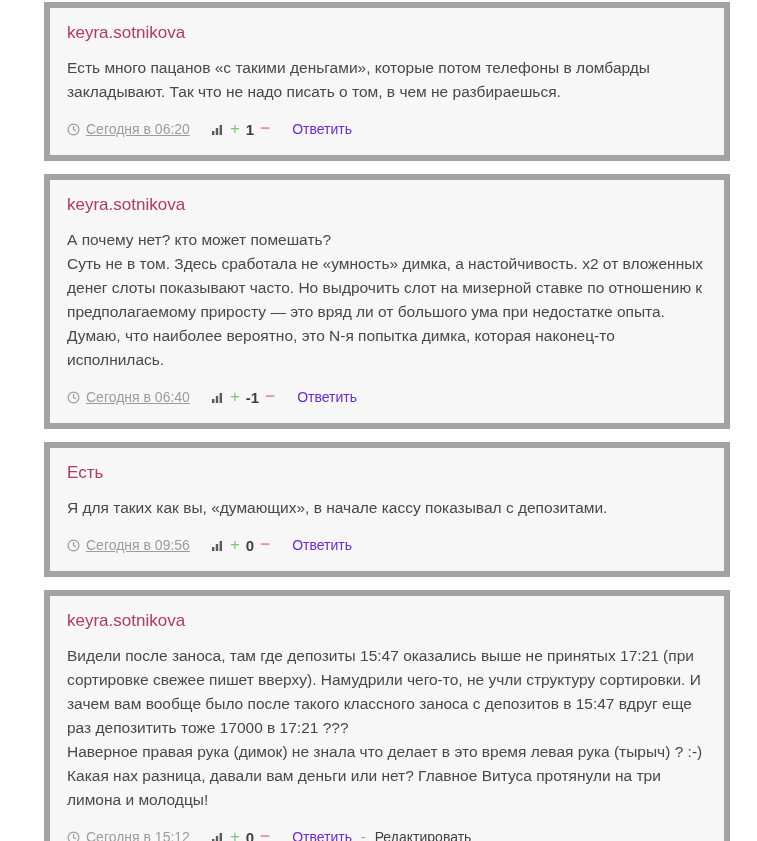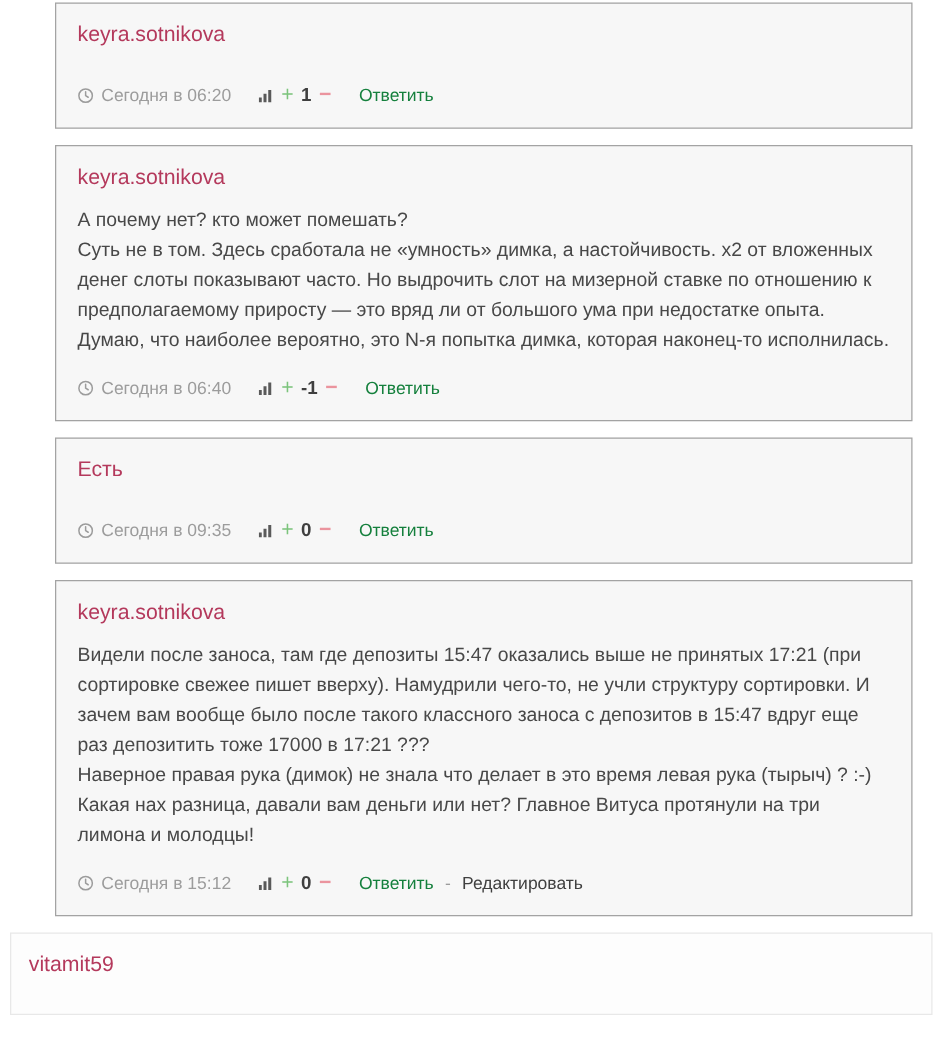--- a/index.html
+++ b/index.html
@@ -4,21 +4,21 @@
 <style>
   * { box-sizing: border-box; margin: 0; padding: 0; }
   html, body { width: 757px; background: #ffffff; font-family: "Liberation Sans", sans-serif; }
   body { height: 841px; overflow: hidden; }
 
   .thread { padding-top: 1px; }
   .replies { margin: 1px 27px 0 44px; }
 
   .comment {
     background: #f7f7f7;
-    border: 1px solid #a3a3a3;
+    border: 6px solid #a3a3a3;
     padding: 15px 17px 16px 17px;
     margin-bottom: 13px;
   }
   .comment.parent {
     background: #fdfdfd;
     border: 1px solid #e8e8e8;
     margin: 0 11px 8px 8px;
     padding: 15px 14px 16px 14px;
   }
 
@@ -37,39 +37,40 @@
     white-space: pre-line;
   }
   .comment-footer {
     margin-top: 15px;
     display: flex;
     align-items: center;
     font-size: 14px;
     color: #9c9c9c;
   }
   .clock { display: inline-flex; margin-right: 6px; flex: none; }
-  .date { color: #9c9c9c; }
+  .date { color: #9c9c9c; text-decoration: underline; }
   .votes { display: flex; align-items: center; margin-left: 22px; }
   .bars { display: inline-flex; margin-right: 5px; }
   .vote-plus { color: #7cc47c; font-size: 17px; cursor: pointer; padding: 0 2px; }
   .vote-num { color: #3f3f3f; font-weight: bold; font-size: 15px; padding: 0 4px; }
   .vote-minus { color: #eb949e; font-size: 17px; font-weight: bold; cursor: pointer; padding: 0 2px; }
-  .reply-link { color: #15803d; margin-left: 20px; text-decoration: none; cursor: pointer; }
+  .reply-link { color: #6d28d9; margin-left: 20px; text-decoration: none; cursor: pointer; }
   .edit-sep { margin-left: 9px; color: #9c9c9c; }
   .edit-link { margin-left: 9px; color: #404040; text-decoration: none; cursor: pointer; }
 </style>
 </head>
 <body>
 
 <div class="thread">
 
   <div class="replies">
 
     <div class="comment">
       <a class="username">keyra.sotnikova</a>
+      <div class="comment-text">Есть много пацанов «с такими деньгами», которые потом телефоны в ломбарды закладывают. Так что не надо писать о том, в чем не разбираешься.</div>
       <div class="comment-footer">
         <span class="clock">
           <svg width="13" height="13" viewBox="0 0 14 14">
               <circle cx="7" cy="7" r="5.8" fill="none" stroke="#9c9c9c" stroke-width="1.3"></circle>
               <path d="M7 3.6V7l2.2 1.4" fill="none" stroke="#9c9c9c" stroke-width="1.3" stroke-linecap="round"></path>
             </svg>
         </span>
         <span class="date">Сегодня в 06:20</span>
         <span class="votes">
           <span class="bars">
@@ -111,28 +112,29 @@
           <span class="vote-plus">+</span>
           <span class="vote-num">-1</span>
           <span class="vote-minus">−</span>
         </span>
         <a class="reply-link">Ответить</a>
       </div>
     </div>
 
     <div class="comment">
       <a class="username">Есть</a>
+      <div class="comment-text">Я для таких как вы, «думающих», в начале кассу показывал с депозитами.</div>
       <div class="comment-footer">
         <span class="clock">
           <svg width="13" height="13" viewBox="0 0 14 14">
               <circle cx="7" cy="7" r="5.8" fill="none" stroke="#9c9c9c" stroke-width="1.3"></circle>
               <path d="M7 3.6V7l2.2 1.4" fill="none" stroke="#9c9c9c" stroke-width="1.3" stroke-linecap="round"></path>
             </svg>
         </span>
-        <span class="date">Сегодня в 09:35</span>
+        <span class="date">Сегодня в 09:56</span>
         <span class="votes">
           <span class="bars">
             <svg width="11" height="11" viewBox="0 0 11 11">
                 <rect x="0" y="7" width="2.4" height="4" fill="#5a5a5a"></rect>
                 <rect x="3.8" y="4" width="2.4" height="7" fill="#5a5a5a"></rect>
                 <rect x="7.6" y="1" width="2.4" height="10" fill="#5a5a5a"></rect>
               </svg>
           </span>
           <span class="vote-plus">+</span>
           <span class="vote-num">0</span>

